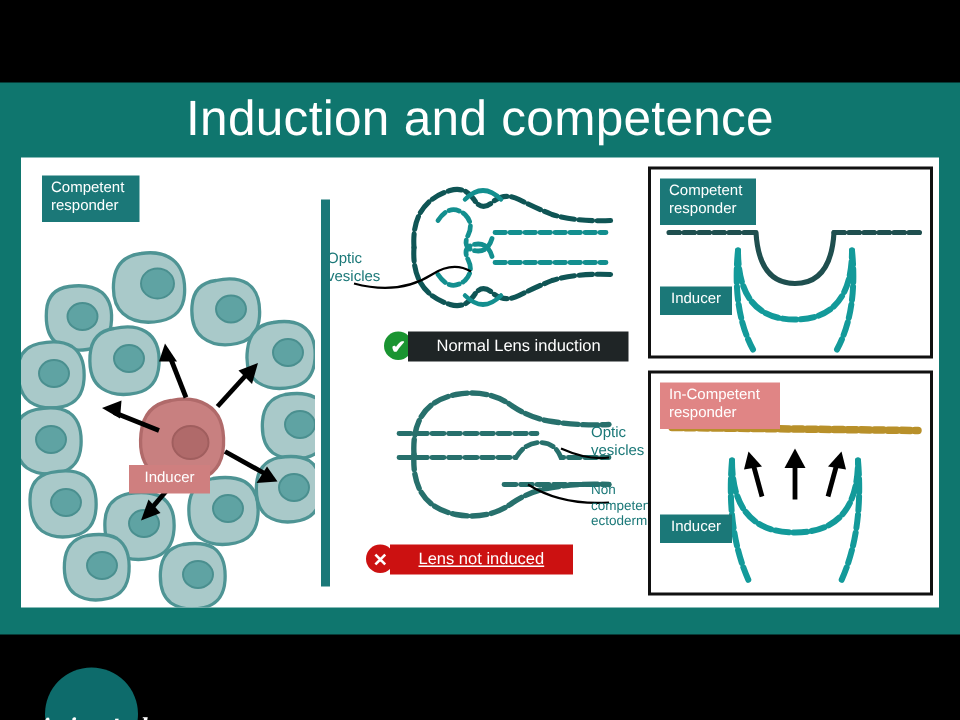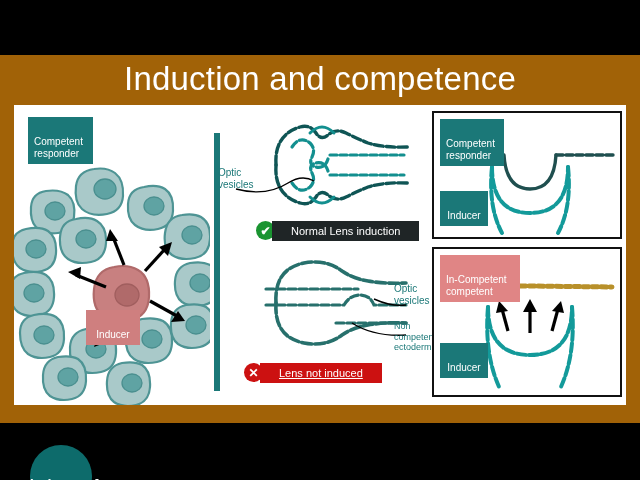--- a/index.html
+++ b/index.html
@@ -15,21 +15,21 @@
     overflow: hidden;
     font-family: "Liberation Sans", sans-serif;
   }
   
   #slide {
     position: absolute;
     left: 0;
     top: 55px;
     width: 640px;
     height: 368px;
-    background: #a16207;
+    background: #0f766e;
   }
   #title {
     position: absolute;
     left: 0;
     top: 2px;
     width: 640px;
     text-align: center;
     color: #ffffff;
     font-size: 33px;
     font-weight: 400;
@@ -52,21 +52,21 @@
     background: #ffffff;
     border: 2px solid #111111;
     box-sizing: border-box;
   }
   
   .tag {
     position: absolute;
     color: #ffffff;
     font-size: 10px;
     line-height: 12px;
-    padding: 19px 6px 4px 6px;
+    padding: 3px 6px 4px 6px;
     box-sizing: border-box;
     white-space: pre-line;
   }
   .tag.teal { background: #1b7878; }
   .tag.rose { background: #cf7f7f; }
   .tag.rose-light { background: #e08585; }
   
   .leader {
     position: absolute;
     color: #1b7878;
@@ -326,21 +326,21 @@
             <path d="M118 82 L 124 60"></path>
           </g>
           <g fill="#000000">
             <polygon points="65,52 74,62 62,64"></polygon>
             <polygon points="96,50 103,63 89,63"></polygon>
             <polygon points="127,52 130,64 118,62"></polygon>
           </g>
         </svg>
 
         <div class="tag rose-light" style="left:6px; top:6px; width:80px;">In-Competent
-competent</div>
+responder</div>
 
         <div class="tag teal" style="left:6px; top:94px; width:48px; text-align:center;">Inducer</div>
       </div>
 
       <div id="logo">
         <div class="disc"></div>
         <div class="l1">Animated</div>
 
       </div>
 

